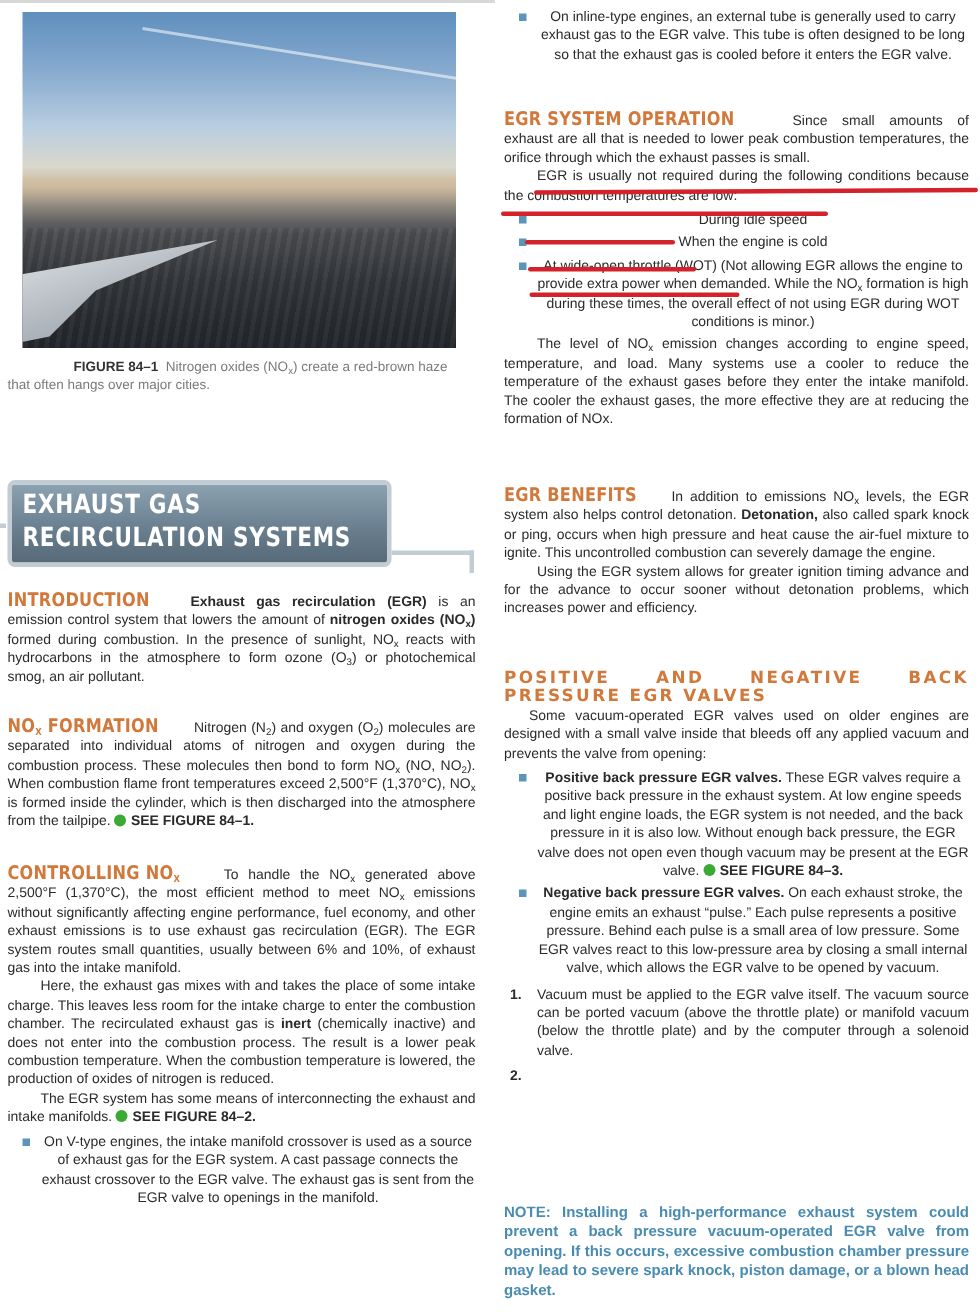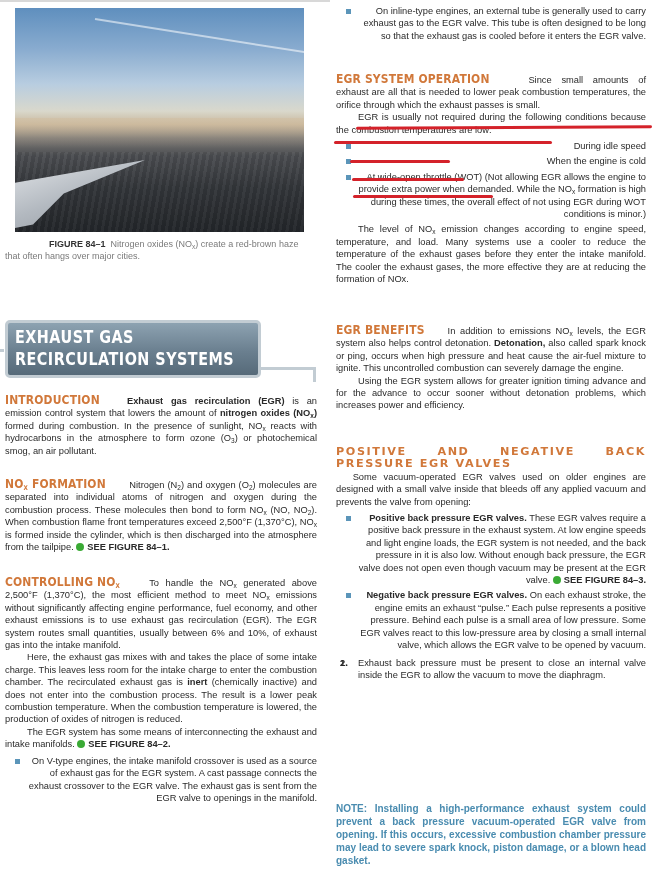--- a/index.html
+++ b/index.html
@@ -28,21 +28,21 @@
   .block { position: absolute; text-align: justify; }
   .head { color: #d1783a; font-weight: bold; font-size: 12.5px; letter-spacing: 0.2px;
           font-family: "DejaVu Sans", sans-serif; display: inline-block; transform: scaleX(0.86); transform-origin: left; margin-right: -6px; }
   .gap { display: inline-block; width: 10px; }
   .indent { text-indent: 22px; }
   p { margin: 0; }
   sub { font-size: 6.5px; line-height: 0; vertical-align: -2px; }
   .see { font-weight: bold; }
   .dot { display: inline-block; width: 8px; height: 8px; border-radius: 50%; background: #3aaa35; vertical-align: -1px; margin-right: 3px; }
   ul.sq { list-style: none; margin: 4px 0 0 0; padding: 0; }
-  ul.sq li { position: relative; padding-left: 22px; margin-bottom: 3px; text-align: right; }
+  ul.sq li { position: relative; padding-left: 22px; margin-bottom: 3px; text-align: center; }
   ul.sq li::before { content: ""; position: absolute; left: 10px; top: 4px; width: 5px; height: 5px; background: #5b95b9; }
   ol.num { list-style: none; margin: 5px 0 0 0; padding: 0; }
   ol.num li { position: relative; padding-left: 22px; margin-bottom: 5px; text-align: justify; }
   ol.num li .n { position: absolute; left: 4px; top: 0; font-weight: bold; }
   .note { color: #4a8cb0; font-weight: bold; font-size: 10px; line-height: 13px; text-align: justify; }
   .ul-red { position: relative; }
   .mark { position: absolute; height: 2.5px; background: #d4222a; border-radius: 2px; }
 </style>
 </head>
 <body>
@@ -134,18 +134,18 @@
 <div class="block" style="left:336px; top:446px; width:310px;">
   <p>
     <span class="head" style="transform:none; margin-right:0; font-size:11.2px; letter-spacing:1.6px;">POSITIVE AND NEGATIVE BACK PRESSURE EGR VALVES</span><span class="gap"></span>
     <span>Some vacuum-operated EGR valves used on older engines are designed with a small valve inside that bleeds off any applied vacuum and prevents the valve from opening:</span>
   </p>
   <ul class="sq">
     <li><b>Positive back pressure EGR valves.</b><span> These EGR valves require a positive back pressure in the exhaust system. At low engine speeds and light engine loads, the EGR system is not needed, and the back pressure in it is also low. Without enough back pressure, the EGR valve does not open even though vacuum may be present at the EGR valve. </span><span class="see"><span class="dot"></span><span>SEE FIGURE 84–3.</span></span></li>
     <li><b>Negative back pressure EGR valves.</b><span> On each exhaust stroke, the engine emits an exhaust “pulse.” Each pulse represents a positive pressure. Behind each pulse is a small area of low pressure. Some EGR valves react to this low-pressure area by closing a small internal valve, which allows the EGR valve to be opened by vacuum.</span></li>
   </ul>
   <ol class="num">
-    <li><span class="n">1.</span></li>
-    <li><span class="n">2.</span><span>Exhaust back pressure must be present to close an internal valve inside the EGR to allow the vacuum to move the diaphragm.</span></li>
+    <li><span class="n">1.</span><span>Vacuum must be applied to the EGR valve itself. The vacuum source can be ported vacuum (above the throttle plate) or manifold vacuum (below the throttle plate) and by the computer through a solenoid valve.</span></li>
+    <li><span class="n">2.</span></li>
   </ol>
 </div>
 
 <div class="block note" style="left:336px; top:802px; width:310px;">NOTE: Installing a high-performance exhaust system could prevent a back pressure vacuum-operated EGR valve from opening. If this occurs, excessive combustion chamber pressure may lead to severe spark knock, piston damage, or a blown head gasket.</div>
 
 </body></html>

